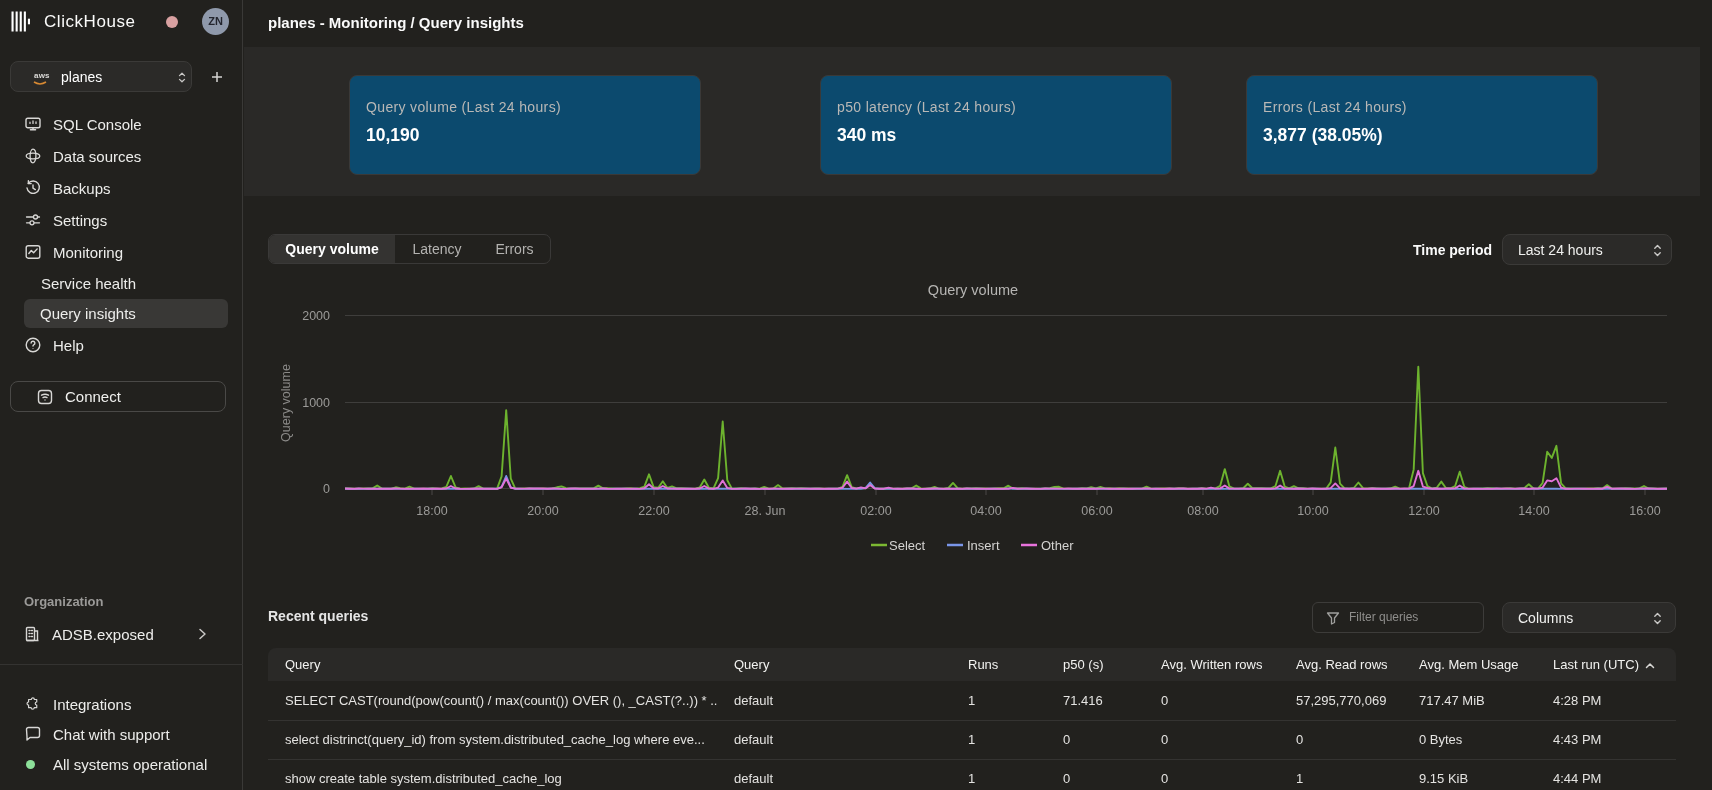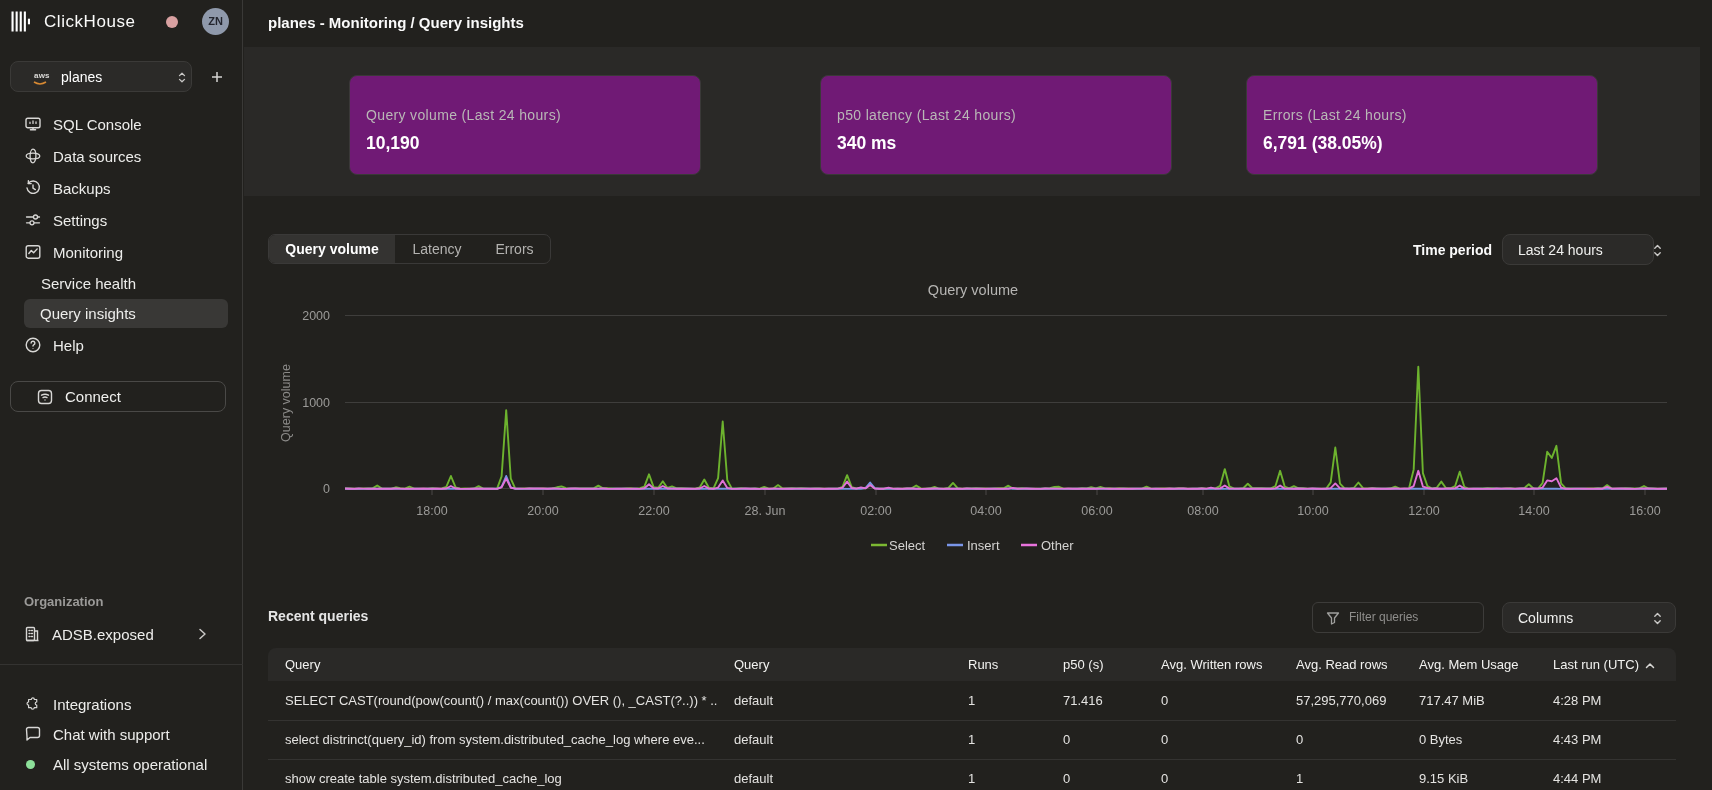--- a/index.html
+++ b/index.html
@@ -13,21 +13,21 @@
   .navicon { position:absolute; left:25px; width:16px; height:16px; }
 
   
   #planes-select { position:absolute; left:10px; top:61px; width:182px; height:31px; background:#2b2a28; border:1px solid #3b3a38; border-radius:8px; }
 
   #connect-btn { position:absolute; left:10px; top:381px; width:216px; height:31px; border:1px solid #4a4947; border-radius:8px; }
 
   
   #topbar-title { position:absolute; left:268px; top:14px; font-size:15px; font-weight:bold; color:#fafafa; }
   #band { position:absolute; left:244px; top:47px; width:1456px; height:149px; background:#2a2927; }
-  .card { position:absolute; top:28px; width:352px; height:100px; background:#701a75; border:1px solid #3a3938; border-radius:8px; padding:31px 16px; }
+  .card { position:absolute; top:28px; width:352px; height:100px; background:#0c4a6e; border:1px solid #3a3938; border-radius:8px; padding:23px 16px; }
   .card .lbl { font-size:14px; color:#b9b8b6; letter-spacing:.35px; }
   .card .val { font-size:17.5px; font-weight:bold; color:#ffffff; margin-top:10px; }
 
   
   #tabgroup { position:absolute; left:268px; top:234px; height:30px; border:1px solid #3a3938; border-radius:7px; display:flex; overflow:hidden; }
   .tab { height:28px; line-height:28px; text-align:center; font-size:14px; color:#b4b3b1; }
   .tab.active { background:#343331; color:#ffffff; font-weight:bold; }
 
   .select-box { position:absolute; background:#2b2a28; border:1px solid #3b3a38; border-radius:8px; height:31px; font-size:14px; color:#f0f0ee; }
 
@@ -157,32 +157,32 @@
   <div class="card" style="left:105px">
     <div class="lbl">Query volume (Last 24 hours)</div>
     <div class="val">10,190</div>
   </div>
   <div class="card" style="left:576px">
     <div class="lbl">p50 latency (Last 24 hours)</div>
     <div class="val">340 ms</div>
   </div>
   <div class="card" style="left:1002px">
     <div class="lbl">Errors (Last 24 hours)</div>
-    <div class="val">6,791 (38.05%)</div>
+    <div class="val">3,877 (38.05%)</div>
   </div>
 </div>
 
 <div id="tabgroup">
   <div class="tab active" style="width:126px">Query volume</div>
   <div class="tab" style="width:84px">Latency</div>
   <div class="tab" style="width:71px">Errors</div>
 </div>
 
 <div class="abs" style="left:1413px;top:242px;font-size:14px;font-weight:bold;color:#fafafa">Time period</div>
-<div class="select-box" style="left:1502px;top:234px;width:152px;">
+<div class="select-box" style="left:1502px;top:234px;width:170px;">
   <span class="abs" style="left:15px;top:7px">Last 24 hours</span>
   <svg class="abs" style="left:150px;top:9px" width="9" height="13" viewBox="0 0 9 13">
       <path d="M1.8 4.2 L4.5 1.5 L7.2 4.2 M1.8 8.8 L4.5 11.5 L7.2 8.8" stroke="#c9c8c6" stroke-width="1.4" fill="none" stroke-linecap="round" stroke-linejoin="round"></path>
     </svg>
 </div>
 
 <svg class="abs" style="left:0;top:0" width="1712" height="790" viewBox="0 0 1712 790" font-family="Liberation Sans, sans-serif">
 <text x="973" y="295" font-size="14.5" fill="#b6b5b3" text-anchor="middle">Query volume</text>
 <line x1="345.0" y1="315.5" x2="1667.0" y2="315.5" stroke="#3f3e3c" stroke-width="1"></line>
 <text x="330" y="320.0" font-size="12.5" fill="#9b9a98" text-anchor="end">2000</text>

